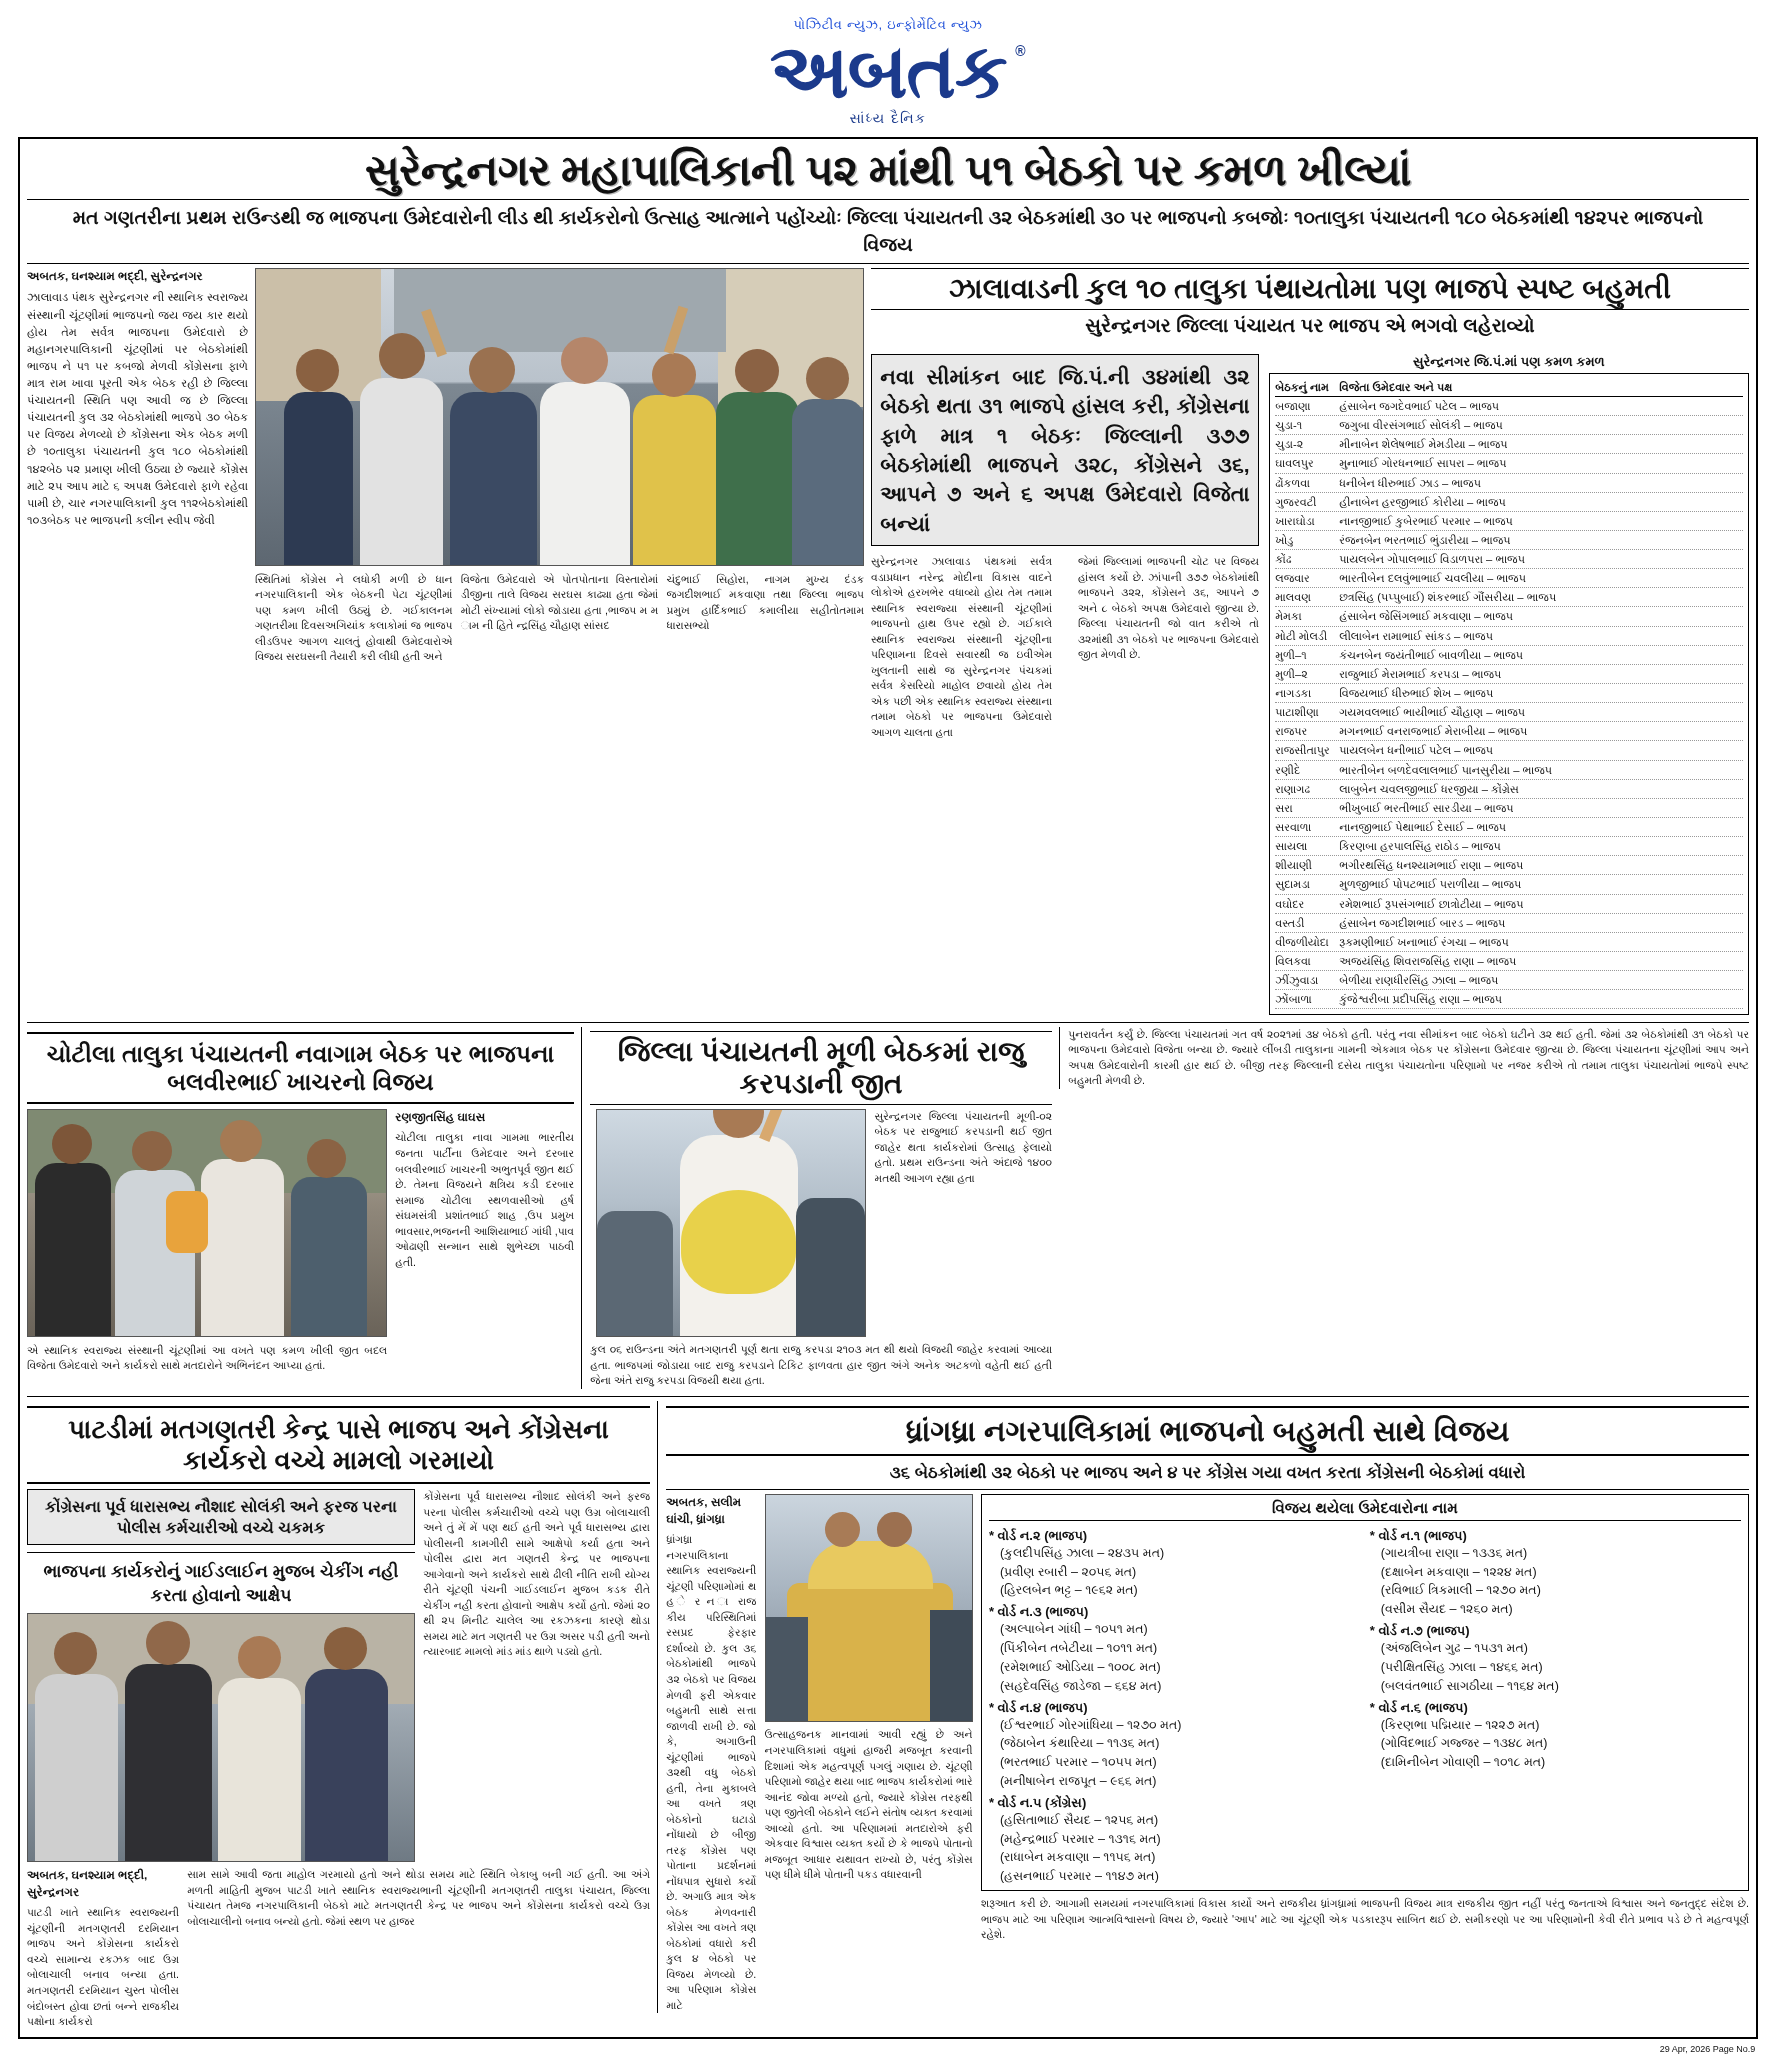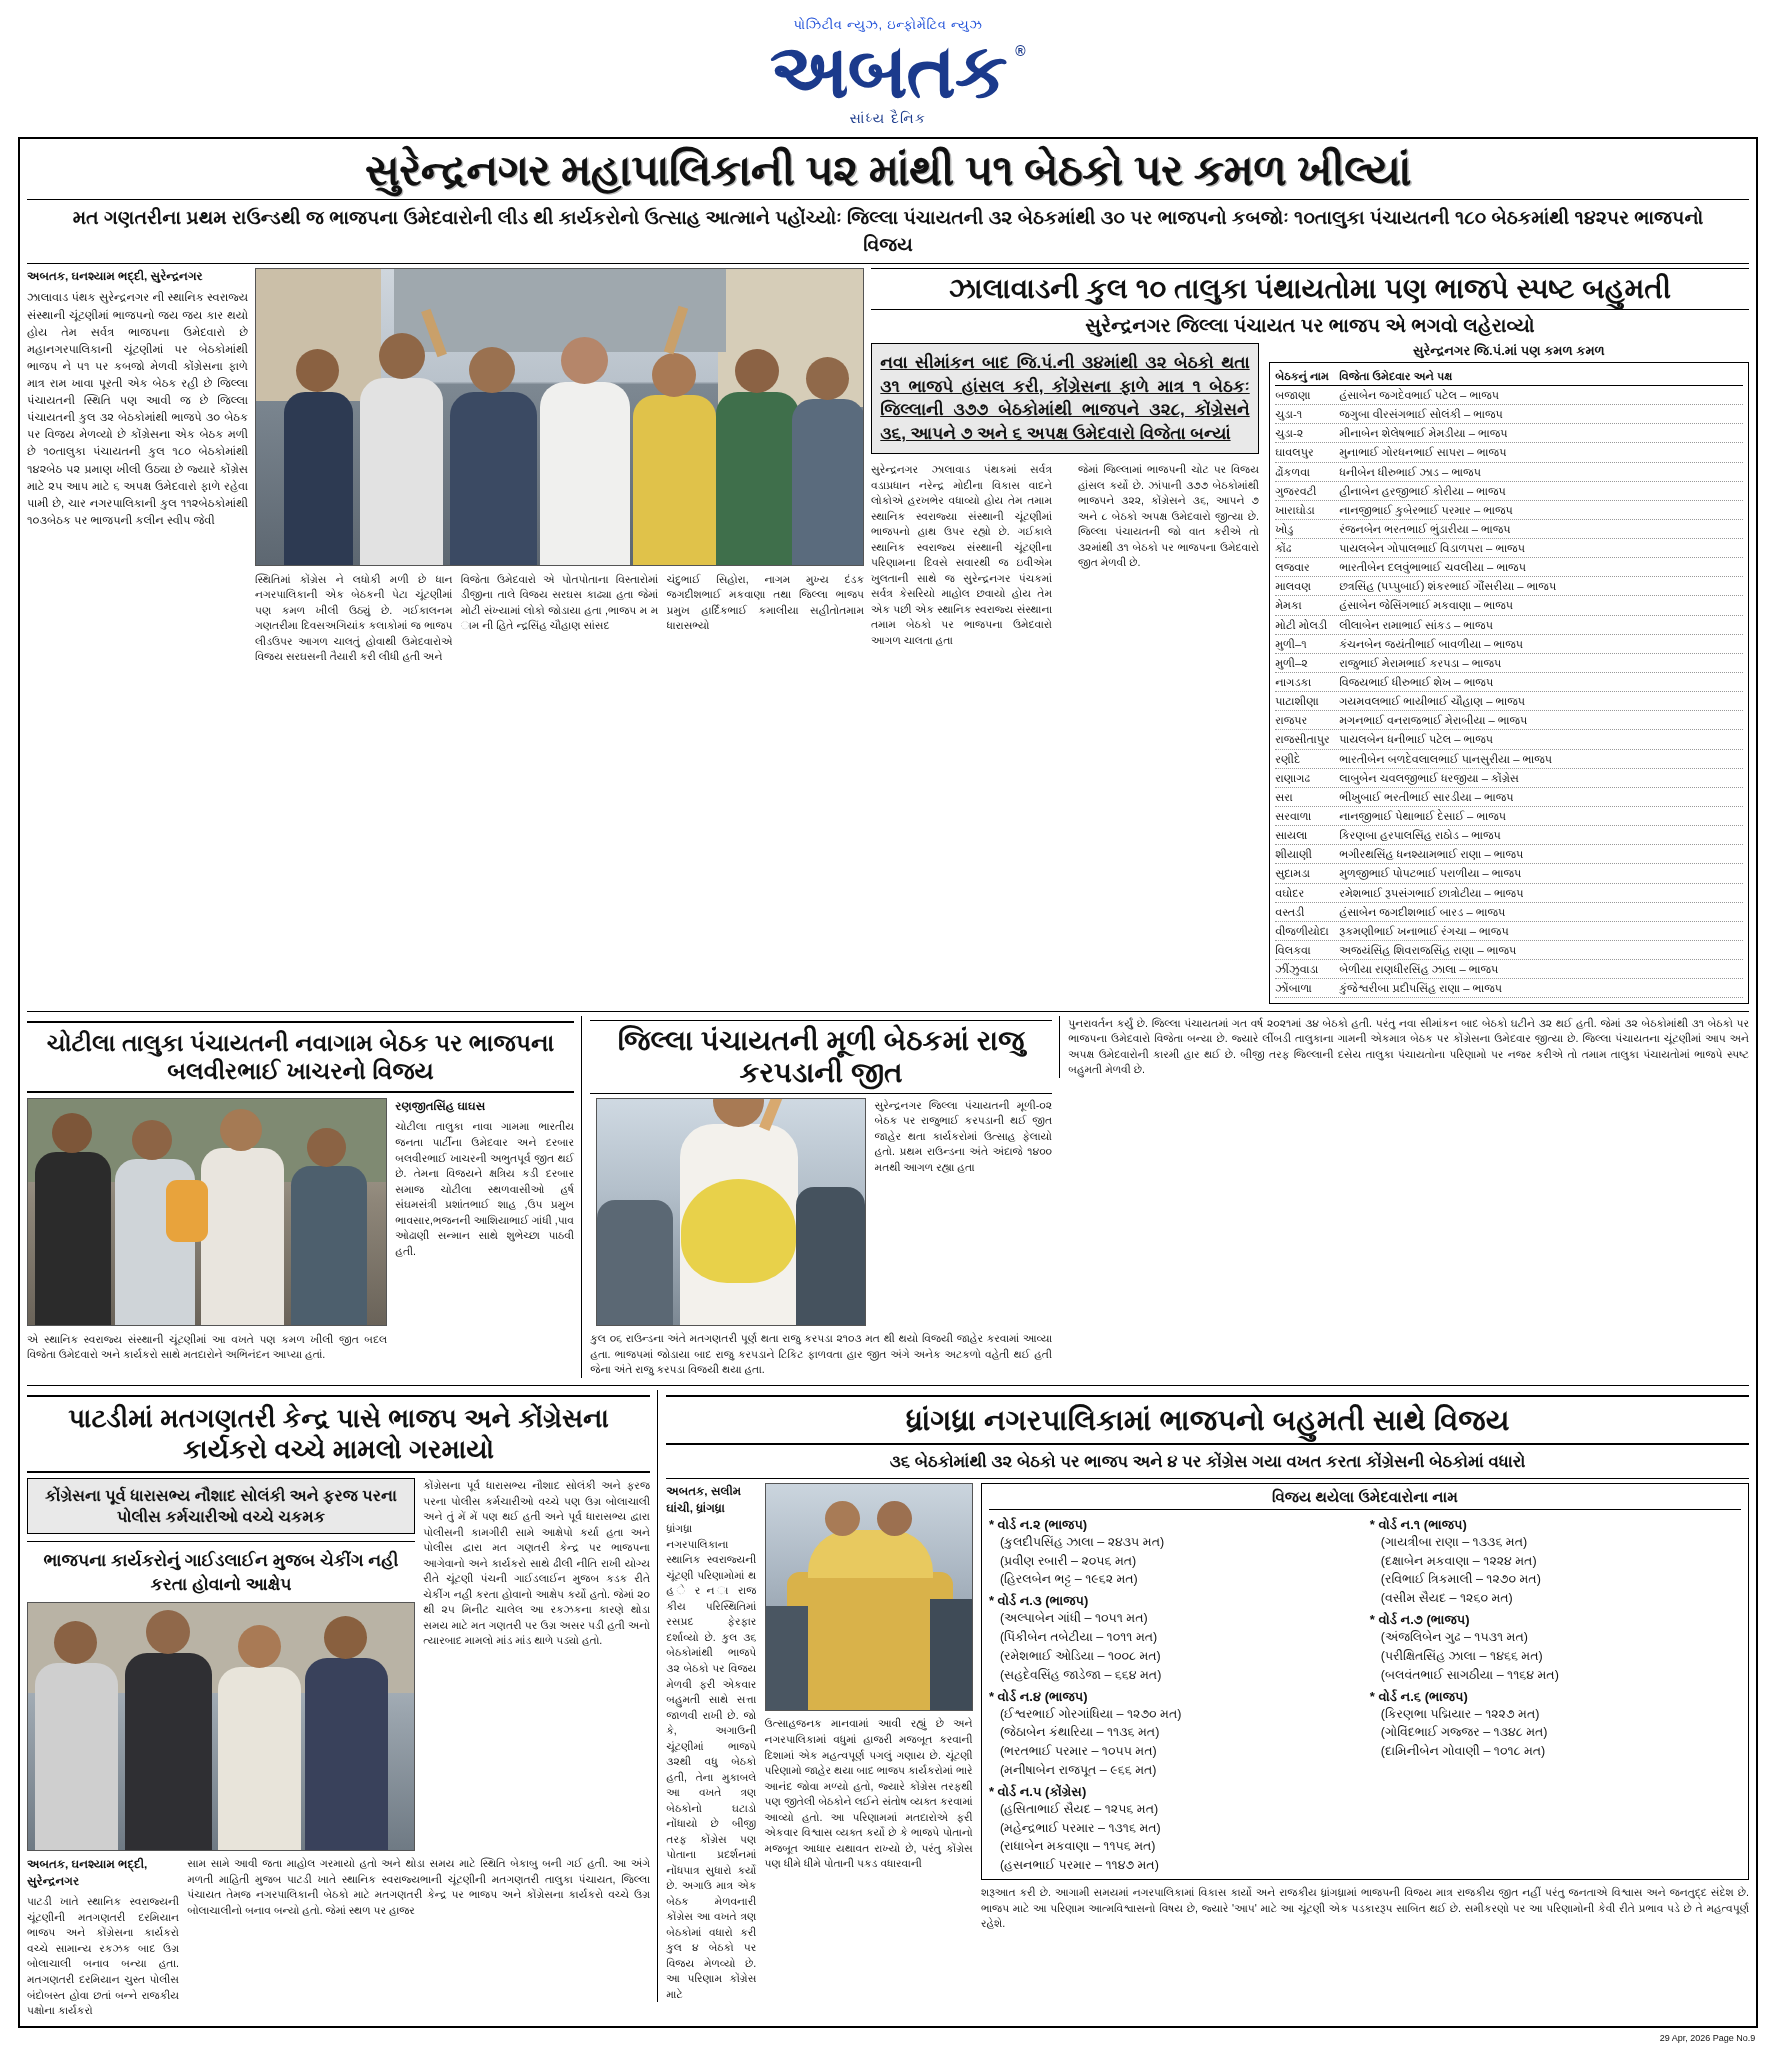--- a/index.html
+++ b/index.html
@@ -128,25 +128,24 @@
     font-size: 26px;
     font-weight: bold;
     line-height: 1.2;
     margin: 5.5px 0;
   }
 
   .grey-box {
     background: #e9e9e9;
     border: 1.4px solid #000;
     padding: 7px 8.3px;
-    font-size: 17px;
+    font-size: 21px;
     font-weight: bold;
     line-height: 1.4;
     text-align: justify;
-    text-decoration: underline;
   }
 
   
   .win-table {
     border: 1.4px solid #000;
     padding: 4.2px 5.5px;
   }
   .win-row {
     display: flex;
     font-size: 11.2px;
@@ -248,21 +247,21 @@
           <div style="flex:1;" class="body-text-sm">સ્થિતિમાં કોંગ્રેસ ને લધોકી મળી છે ધાન નગરપાલિકાની એક બેઠકની પેટા ચૂંટણીમાં પણ કમળ ખીલી ઉઠ્યું છે. ગઈકાલનમ ગણતરીમા દિવસઅગિયાંક કલાકોમાં જ ભાજપ લીડઉપર આગળ ચાલતું હોવાથી ઉમેદવારોએ વિજય સરઘસની તૈયારી કરી લીધી હતી અને</div>
           <div style="flex:1;" class="body-text-sm">વિજેતા ઉમેદવારો એ પોતપોતાના વિસ્તારોમાં ડીજીના તાલે વિજય સરઘસ કાઢ્યા હતા જેમાં મોટી સંખ્યામાં લોકો જોડાયા હતા ,ભાજપ મ મ ામ ની હિતે ન્દ્રસિંહ ચૌહાણ સાંસદ</div>
           <div style="flex:1;" class="body-text-sm">ચંદુભાઈ સિહોરા, નાગમ મુખ્ય દંડક જગદીશભાઈ મકવાણા તથા જિલ્લા ભાજપ પ્રમુખ હાર્દિકભાઈ કમાલીયા સહીતોતમામ ધારાસભ્યો</div>
         </div>
       </div>
 
       <div class="col col-right">
         <div class="rule" style="margin-top:0;"></div>
         <div style="font-size:28px;font-weight:bold;text-align:center;line-height:1.15;">ઝાલાવાડની કુલ ૧૦ તાલુકા પંથાયતોમા પણ ભાજપે સ્પષ્ટ બહુમતી</div>
         <div class="rule-thin"></div>
-        <div style="font-size:19.4px;font-weight:bold;text-align:center;line-height:1.2;margin-bottom:6px;">સુરેન્દ્રનગર જિલ્લા પંચાયત પર ભાજપ એ ભગવો લહેરાવ્યો</div>
+        <div style="font-size:19.4px;font-weight:bold;text-align:center;line-height:1.2;margin-bottom:17px;">સુરેન્દ્રનગર જિલ્લા પંચાયત પર ભાજપ એ ભગવો લહેરાવ્યો</div>
 
         <div class="cols" style="gap:9.7px;align-items:flex-start;">
           <div style="width:388px;">
             <div class="grey-box">નવા સીમાંકન બાદ જિ.પં.ની ૩૪માંથી ૩૨ બેઠકો થતા ૩૧ ભાજપે હાંસલ કરી, કોંગ્રેસના ફાળે માત્ર ૧ બેઠકઃ જિલ્લાની ૩૭૭ બેઠકોમાંથી ભાજપને ૩૨૮, કોંગ્રેસને ૩૬, આપને ૭ અને ૬ અપક્ષ ઉમેદવારો વિજેતા બન્યાં</div>
             <div class="cols" style="gap:26px;margin-top:8px;">
               <div style="flex:1;" class="body-text-sm">સુરેન્દ્રનગર ઝાલાવાડ પંથકમાં સર્વત્ર વડાપ્રધાન નરેન્દ્ર મોદીના વિકાસ વાદને લોકોએ હરખભેર વધાવ્યો હોય તેમ તમામ સ્થાનિક સ્વરાજ્યા સંસ્થાની ચૂંટણીમાં ભાજપનો હાથ ઉપર રહ્યો છે. ગઈકાલે સ્થાનિક સ્વરાજ્ય સંસ્થાની ચૂંટણીના પરિણામના દિવસે સવારથી જ ઇવીએમ ખુલતાની સાથે જ સુરેન્દ્રનગર પંચકમાં સર્વત્ર કેસરિયો માહોલ છવાયો હોય તેમ એક પછી એક સ્થાનિક સ્વરાજ્ય સંસ્થાના તમામ બેઠકો પર ભાજપના ઉમેદવારો આગળ ચાલતા હતા</div>
               <div style="flex:1;" class="body-text-sm">જેમાં જિલ્લામાં ભાજપની ચોટ પર વિજય હાંસલ કર્યો છે. ઝાંપાની ૩૭૭ બેઠકોમાંથી ભાજપને ૩૨૨, કોંગ્રેસને ૩૬, આપને ૭ અને ૮ બેઠકો અપક્ષ ઉમેદવારો જીત્યા છે. જિલ્લા પંચાયતની જો વાત કરીએ તો ૩૨માંથી ૩૧ બેઠકો પર ભાજપના ઉમેદવારો જીત મેળવી છે.</div>
             </div>
           </div>
 

